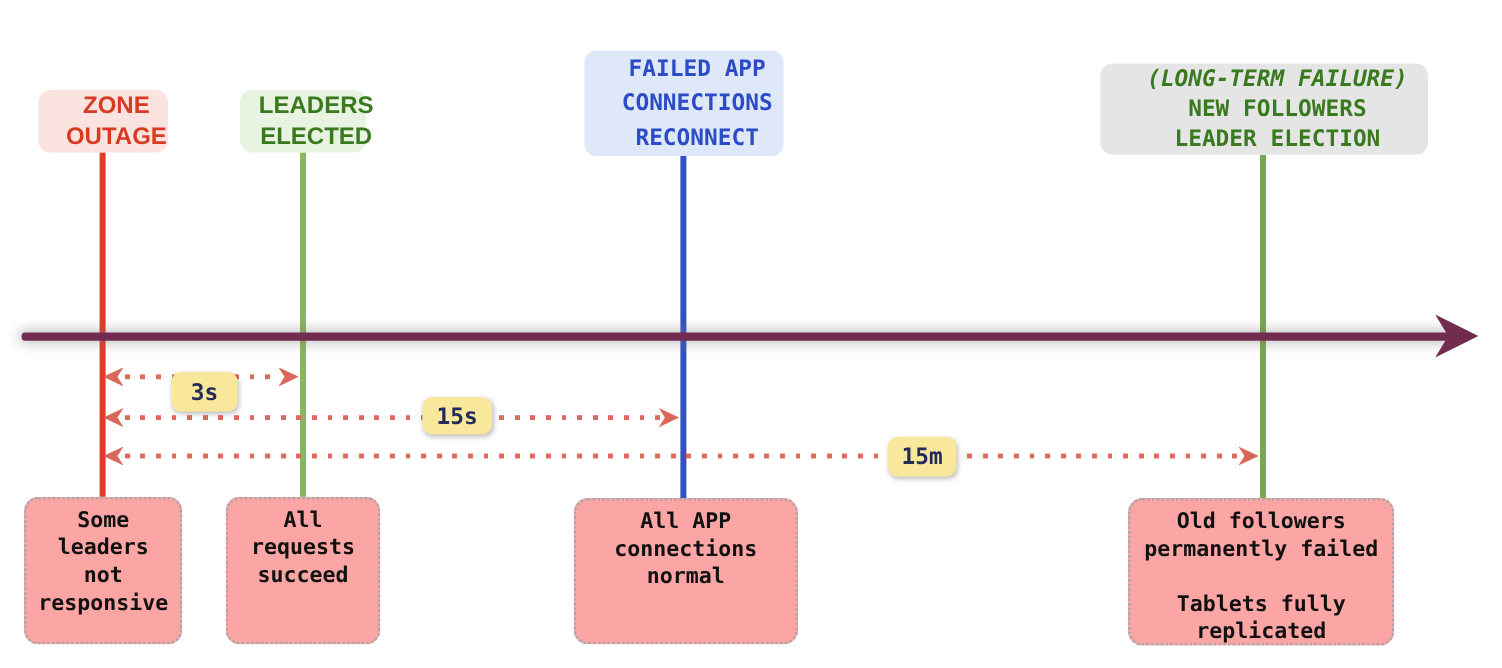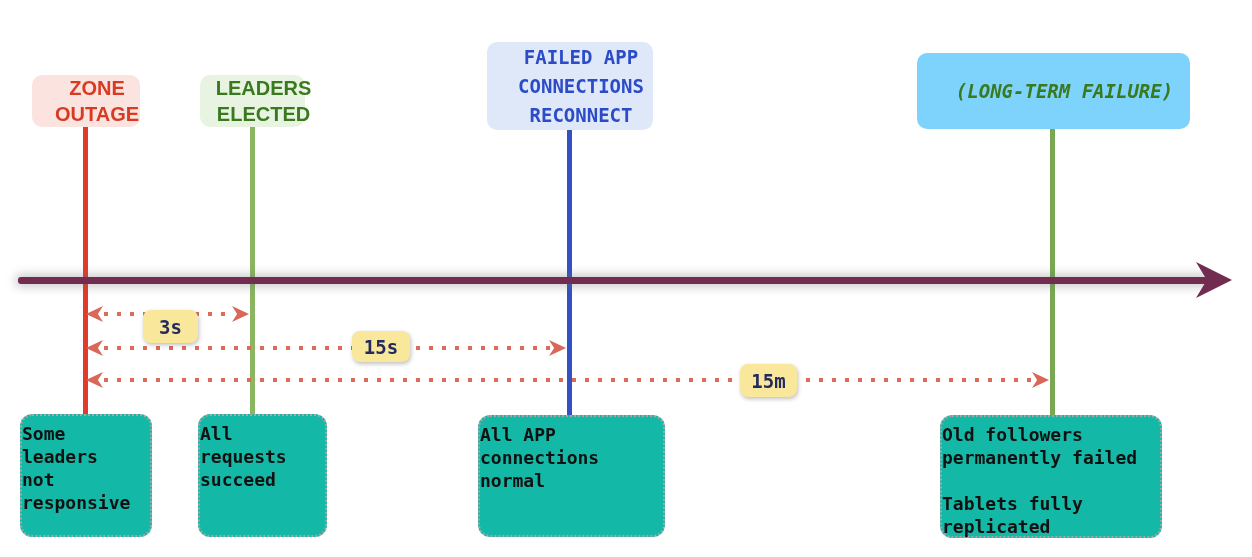--- a/index.html
+++ b/index.html
@@ -34,21 +34,21 @@
     position:absolute; z-index:3; display:flex; flex-direction:column;
     align-items:center; justify-content:center; text-align:center;
     border-radius:10px; font-weight:bold; white-space:pre-line;padding-left:22px;
   }
   .event-label.sans { font-family:"Liberation Sans", sans-serif; font-size:20px; line-height:26px;border-radius:10px; }
   .event-label.mono { font-family:"DejaVu Sans Mono", monospace; }
   .lbl1 { left:32px;  top:75px; width:108px; height:52px; color:#d93a22; background:#fbe3e0; }
   .lbl2 { left:200px; top:75px; width:105px; height:52px; color:#3a7a1e; background:#e9f3e2; }
   .lbl3 { left:487px; top:42px; width:166px; height:88px; color:#2b4bc7; background:#dfe8f8;
           font-size:19px; line-height:29px; }
-  .lbl4 { left:917px; top:53px; width:273px; height:76px; color:#3a7a1e; background:#7dd3fc;
+  .lbl4 { left:917px; top:53px; width:273px; height:76px; color:#3a7a1e; background:#e5e5e5;
           font-size:19px; line-height:25px; }
   .lbl4 .ital { font-style:italic; }
 
   
   .dotline {
     position:absolute; height:4px; z-index:3;
     background-image:repeating-linear-gradient(to right, #dd6a5a 0 4px, transparent 4px 13px);
   }
   .dot1 { left:104px; top:312px; width:130px; }
   .dot2 { left:104px; top:346px; width:447px; }
@@ -68,28 +68,28 @@
     font-family:"DejaVu Sans Mono", monospace; font-weight:bold; font-size:19px;
     display:flex; align-items:center; justify-content:center;
     border-radius:8px; box-shadow:1px 2px 4px rgba(0,0,0,0.25);
   }
   .bdg1 { left:143px; top:310px; width:55px; height:33px; }
   .bdg2 { left:352px; top:331px; width:58px; height:31px; }
   .bdg3 { left:740px; top:364px; width:57px; height:33px;text-align:right; }
 
   
   .note {
-    position:absolute; z-index:2; background:#14b8a6;
+    position:absolute; z-index:2; background:#fca5a5;
     border:2px dotted #a6a6a6; border-radius:12px;
     font-family:"DejaVu Sans Mono", monospace; font-weight:bold;
     font-size:18px; line-height:23px; color:#111111;
-    text-align:left; white-space:pre-line; padding-top:6px;
+    text-align:center; white-space:pre-line; padding-top:6px;
   }
   .n1 { left:20px;  top:414px; width:132px; height:123px; }
-  .n2 { left:198px; top:414px; width:129px; height:123px; }
+  .n2 { left:188px; top:414px; width:129px; height:123px; }
   .n3 { left:478px; top:415px; width:187px; height:122px; }
   .n4 { left:940px; top:415px; width:222px; height:123px; }
 </style>
 </head>
 <body>
 
 <div class="canvas">
 
   <div class="vline red"></div>
   <div class="vline green1"></div>
@@ -101,20 +101,22 @@
 
   <div class="event-label sans lbl1">ZONE
 OUTAGE</div>
   <div class="event-label sans lbl2">LEADERS
 ELECTED</div>
   <div class="event-label mono lbl3">FAILED APP
 CONNECTIONS
 RECONNECT</div>
   <div class="event-label mono lbl4">
     <span class="ital">(LONG-TERM FAILURE)</span>
+    <span>NEW FOLLOWERS
+LEADER ELECTION</span>
   </div>
 
   <div class="dotline dot1"></div>
   <div class="dart lft d1l"></div>
   <div class="dart d1r"></div>
   <div class="badge bdg1">3s</div>
 
   <div class="dotline dot2"></div>
   <div class="dart lft d2l"></div>
   <div class="dart d2r"></div>

